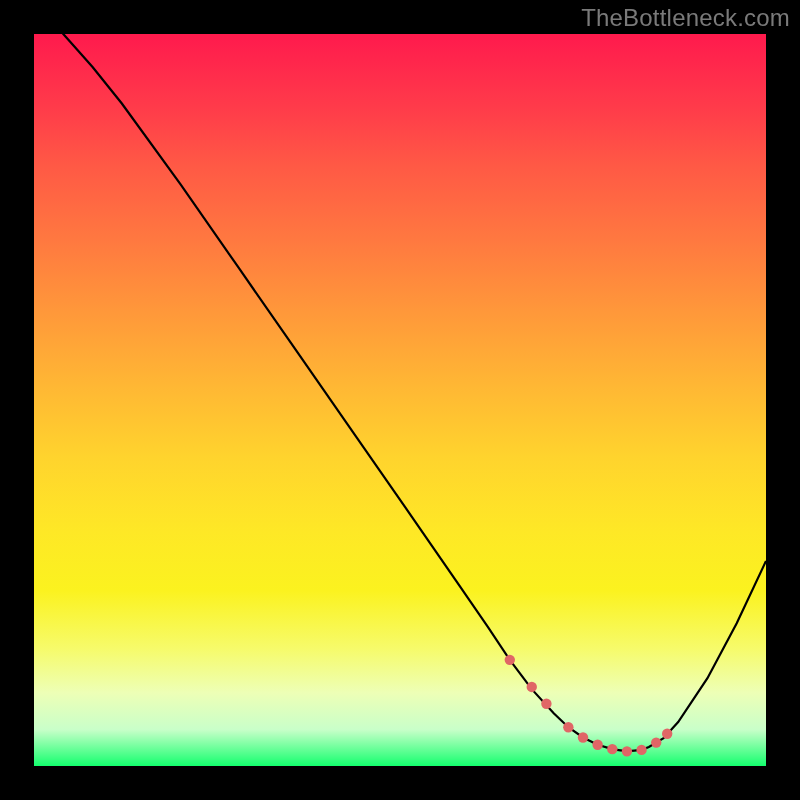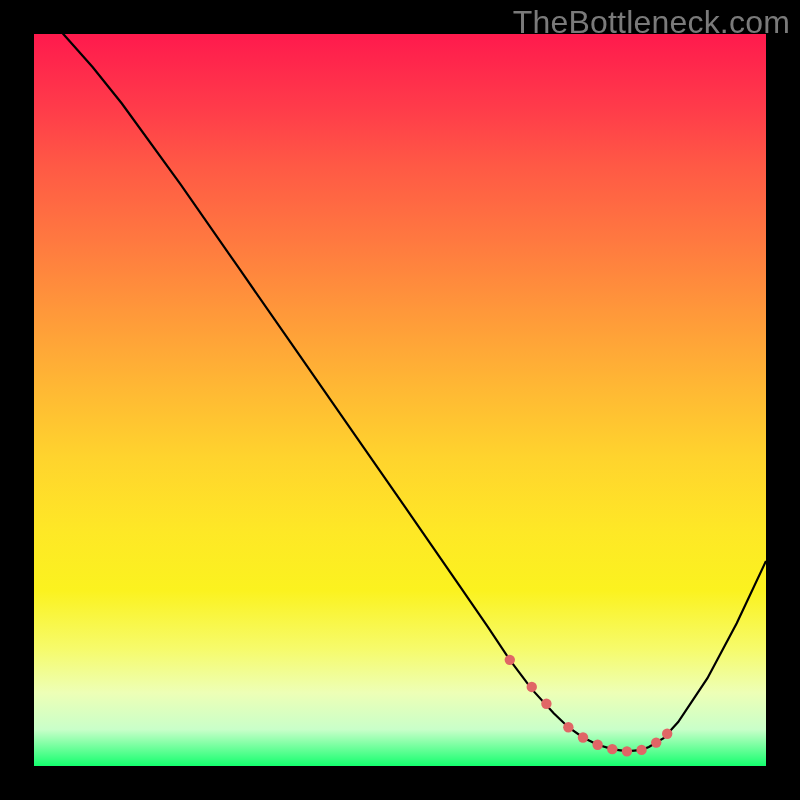--- a/index.html
+++ b/index.html
@@ -1,17 +1,17 @@
 <!DOCTYPE html>
 <html><head>
 <meta charset="utf-8">
 <style>
 body{margin:0;padding:0;background:#000;width:800px;height:800px;overflow:hidden;font-family:Arial,sans-serif}
 .container{position:relative;width:800px;height:800px}
-.watermark{position:absolute;top:4px;right:10px;color:#7a7a7a;font-size:32px;font-weight:500;letter-spacing:0.2px}
+.watermark{position:absolute;top:4px;right:10px;color:#7a7a7a;font-size:24px;font-weight:500;letter-spacing:0.2px}
 .plot-area{position:absolute;left:34px;top:34px;width:732px;height:732px;background:linear-gradient(to bottom,
 #ff1a4d 0%,
 #ff3b4a 10%,
 #ff5945 18%,
 #ff7840 28%,
 #ff983a 38%,
 #ffb734 48%,
 #ffd42d 58%,
 #fee826 68%,
 #fbf21f 76%,

